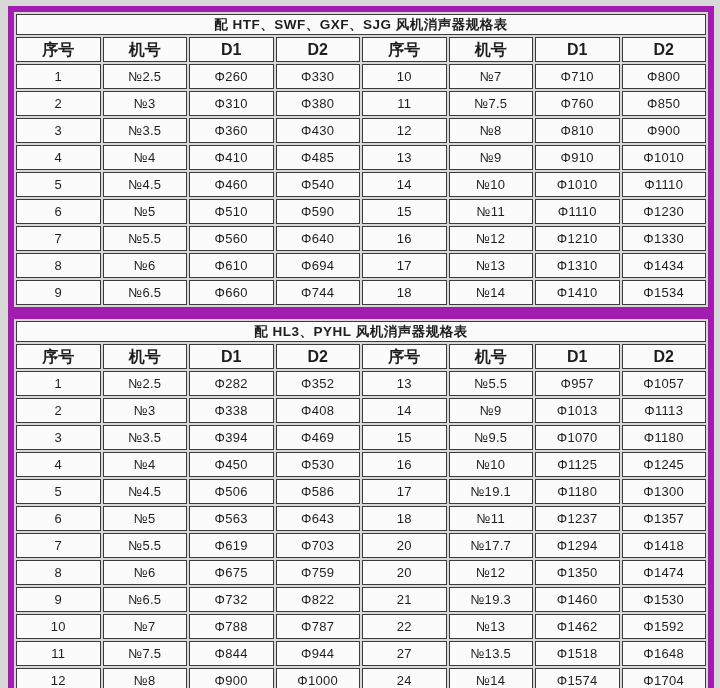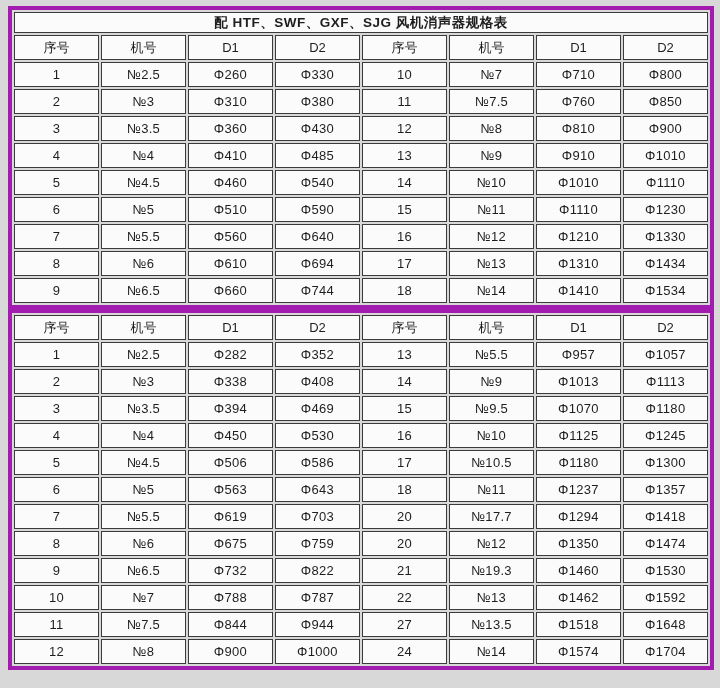--- a/index.html
+++ b/index.html
@@ -10,21 +10,21 @@
     padding: 6px 6px 6px 8px;
     background: #d8d8d8;
     font-family: "Liberation Sans", "DejaVu Sans", sans-serif;
   }
   .tables-wrap { width: 706px; }
   table.spec {
     width: 100%;
     table-layout: fixed;
     border-collapse: separate;
     border-spacing: 2px;
-    border: 4px solid #a21caf;
+    border: 6px solid #a21caf;
     background: transparent;
   }
   table.spec td {
     border: 1px solid #3b3b3b;
     background: #fbfbfb;
     text-align: center;
     vertical-align: middle;
     padding: 0;
     height: 23px;
     line-height: 23px;
@@ -34,22 +34,22 @@
     overflow: hidden;
   }
   table.spec td.title-cell {
     height: 19px;
     line-height: 19px;
     font-weight: bold;
     font-size: 13.5px;
     letter-spacing: 0.5px;
   }
   table.spec td.header-cell {
-    font-weight: normal;
-    font-size: 13px;
+    font-weight: bold;
+    font-size: 16px;
   }
   table.spec td.value-cell { letter-spacing: 0.3px; }
 </style>
 </head>
 <body>
 
 <div class="tables-wrap">
   <table class="spec">
     <tbody>
         <tr>
@@ -153,20 +153,23 @@
           <td class="value-cell">18</td>
           <td class="value-cell">№14</td>
           <td class="value-cell">Φ1410</td>
           <td class="value-cell">Φ1534</td>
         </tr>
       </tbody>
   </table>
   <table class="spec">
     <tbody>
         <tr>
+          <td class="title-cell" colspan="8">配 HL3、PYHL 风机消声器规格表</td>
+        </tr>
+        <tr>
           <td class="header-cell">序号</td>
           <td class="header-cell">机号</td>
           <td class="header-cell">D1</td>
           <td class="header-cell">D2</td>
           <td class="header-cell">序号</td>
           <td class="header-cell">机号</td>
           <td class="header-cell">D1</td>
           <td class="header-cell">D2</td>
         </tr>
         <tr>
@@ -208,21 +211,21 @@
           <td class="value-cell">№10</td>
           <td class="value-cell">Φ1125</td>
           <td class="value-cell">Φ1245</td>
         </tr>
         <tr>
           <td class="value-cell">5</td>
           <td class="value-cell">№4.5</td>
           <td class="value-cell">Φ506</td>
           <td class="value-cell">Φ586</td>
           <td class="value-cell">17</td>
-          <td class="value-cell">№10.5</td>
+          <td class="value-cell">№19.1</td>
           <td class="value-cell">Φ1180</td>
           <td class="value-cell">Φ1300</td>
         </tr>
         <tr>
           <td class="value-cell">6</td>
           <td class="value-cell">№5</td>
           <td class="value-cell">Φ563</td>
           <td class="value-cell">Φ643</td>
           <td class="value-cell">18</td>
           <td class="value-cell">№11</td>

